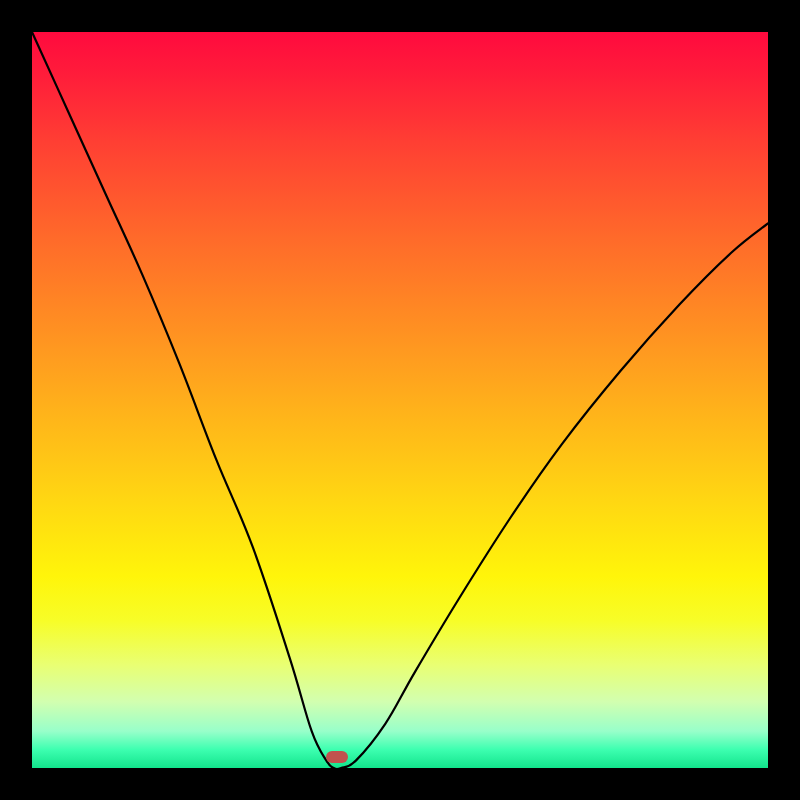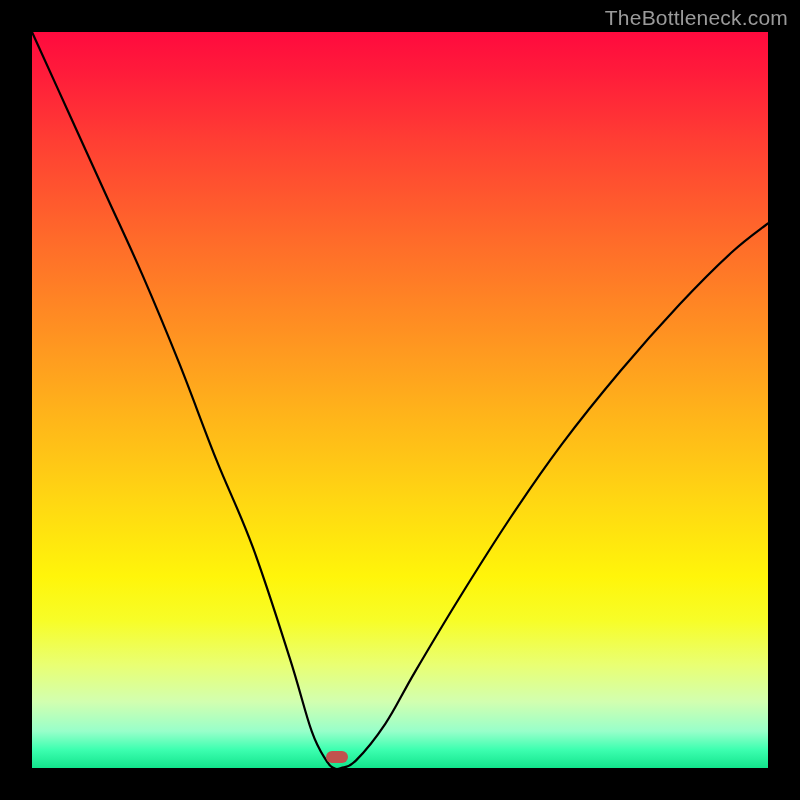--- a/index.html
+++ b/index.html
@@ -76,14 +76,13 @@
   <div class="plot">
     <div class="gradient"></div>
 
     <svg class="curve" viewBox="0 0 736 736" preserveAspectRatio="none">
       <path id="curve-path" fill="none" stroke="#000" stroke-width="2.2" stroke-linecap="round" stroke-linejoin="round" d="M 0.00 0.00 C 6.62 14.57, 23.55 51.81, 36.80 80.96 C 50.05 110.11, 60.35 132.77, 73.60 161.92 C 86.85 191.07, 97.15 212.41, 110.40 242.88 C 123.65 273.35, 133.95 298.08, 147.20 331.20 C 160.45 364.32, 170.75 393.76, 184.00 426.88 C 197.25 460.00, 207.55 479.43, 220.80 515.20 C 234.05 550.97, 247.00 592.48, 257.60 625.60 C 268.20 658.72, 273.06 680.65, 279.68 699.20 C 286.30 717.75, 290.43 722.02, 294.40 728.64 C 298.37 735.26, 299.11 734.68, 301.76 736.00 C 304.41 737.32, 305.15 737.32, 309.12 736.00 C 313.09 734.68, 315.89 736.59, 323.84 728.64 C 331.79 720.69, 342.68 707.74, 353.28 691.84 C 363.88 675.94, 369.47 662.84, 382.72 640.32 C 395.97 617.80, 409.66 594.54, 426.88 566.72 C 444.10 538.90, 459.85 513.58, 478.40 485.76 C 496.95 457.94, 510.05 438.66, 529.92 412.16 C 549.79 385.66, 567.60 363.73, 588.80 338.56 C 610.00 313.39, 627.81 293.52, 647.68 272.32 C 667.55 251.12, 683.30 235.37, 699.20 220.80 C 715.10 206.23, 729.38 196.66, 736.00 191.36"></path>
     </svg>
 
     <div id="nadir" class="nadir" style="left: 305.44px; top: 724.96px; background: rgb(193, 82, 78);"></div>
   </div>
 
-  <div class="watermark">TheBottleneck.com</div>
 </div>
 
 </body></html>

